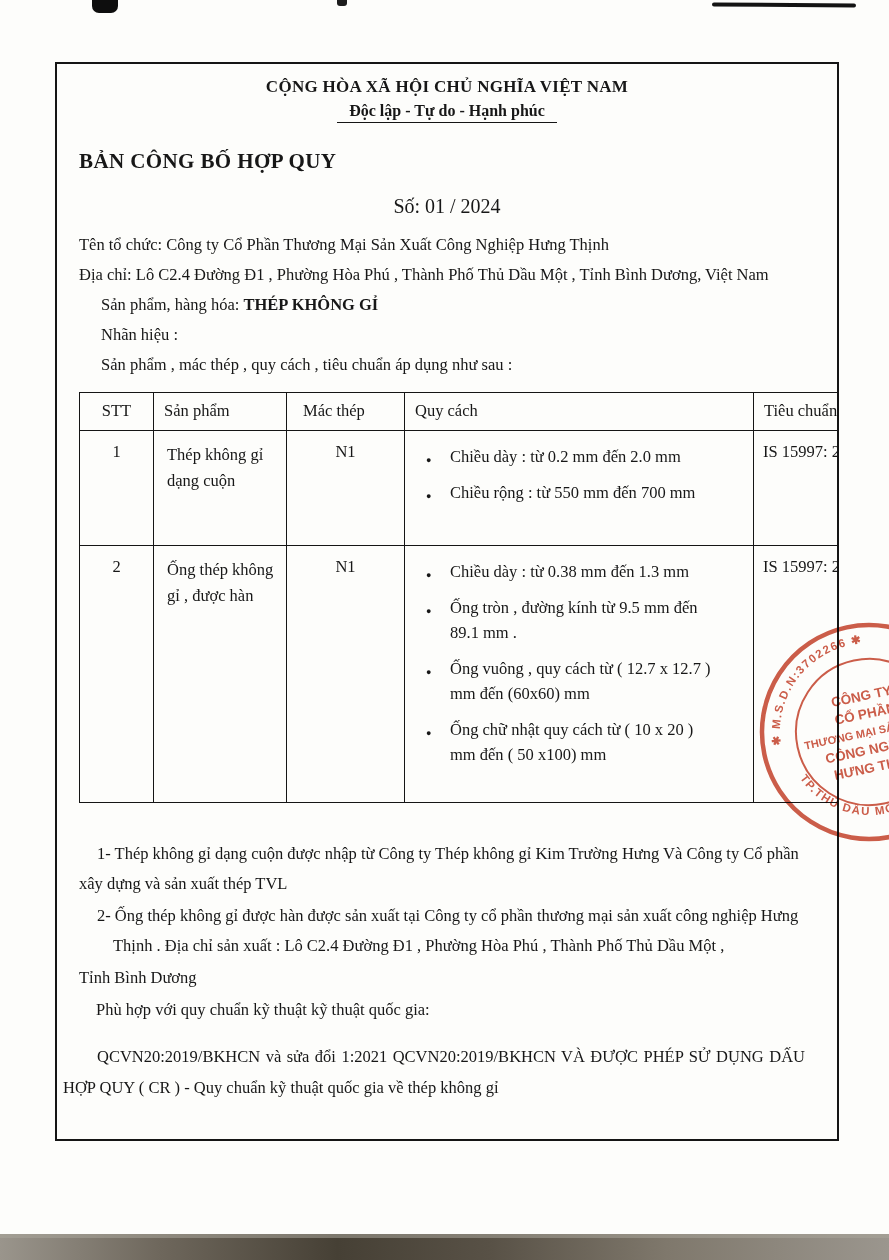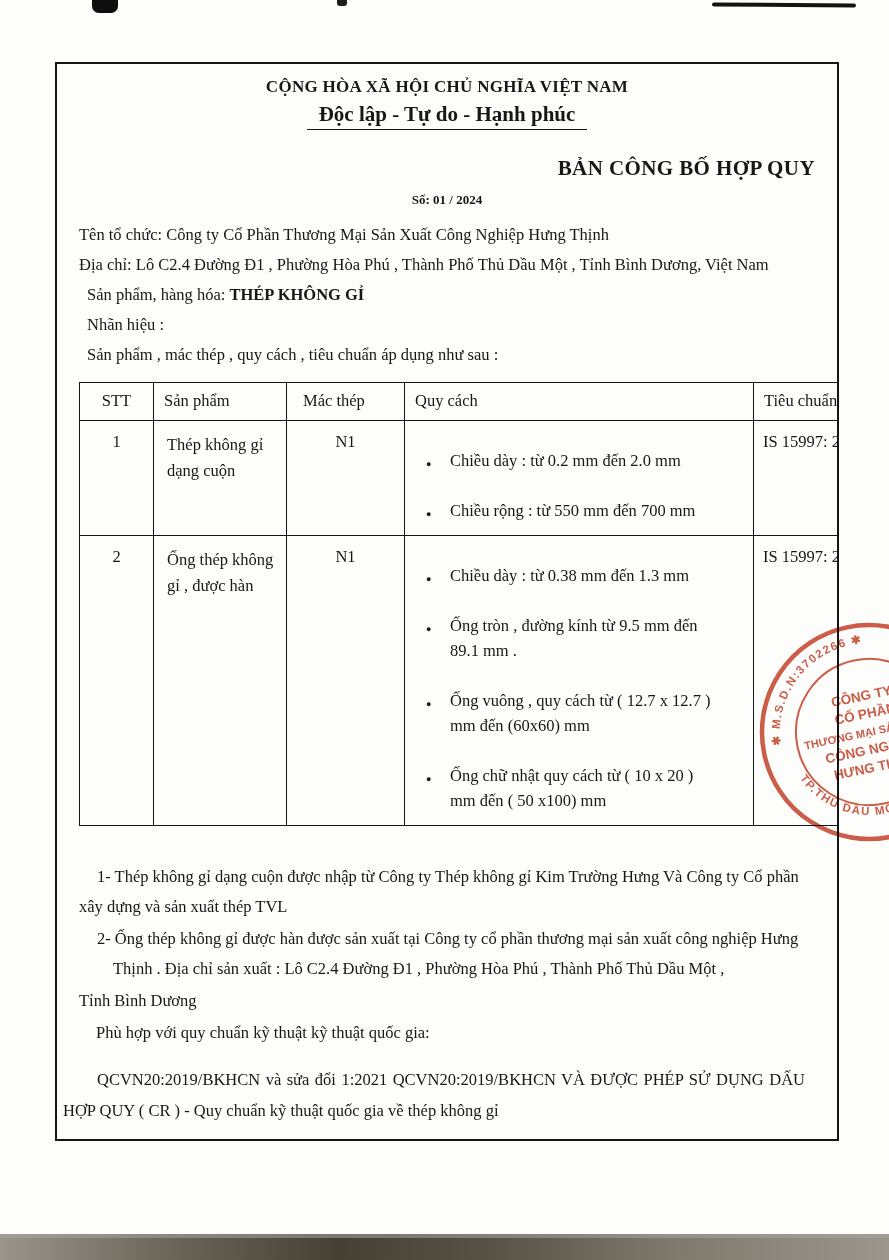--- a/index.html
+++ b/index.html
@@ -21,45 +21,45 @@
     background:linear-gradient(90deg,#9a958c 0%,#6e675c 18%,#464035 38%,#585146 55%,#7f786c 75%,#9b968e 100%);
     border-top:4px solid rgba(170,165,155,.55);
   }
   
   .border-box{
     position:absolute;left:55px;top:62px;width:784px;height:1079px;
     border:2px solid #151515;box-sizing:border-box;
     padding:13px 22px 0 22px;overflow:hidden;
   }
   .country{text-align:center;font-weight:bold;font-size:17px;letter-spacing:.3px;}
-  .motto{text-align:center;font-weight:bold;font-size:21px;margin-top:5px;}
+  .motto{text-align:center;font-weight:bold;font-size:16px;margin-top:5px;}
   .motto span{display:inline-block;border-bottom:1.7px solid #151515;padding:0 12px 2px 12px;}
-  .doc-title{margin:26px 0 0 0;text-align:right;font-size:21px;font-weight:bold;letter-spacing:.4px;}
-  .doc-number{text-align:center;font-size:13px;margin-top:11px;font-weight:bold;}
+  .doc-title{margin:26px 0 0 0;text-align:left;font-size:21px;font-weight:bold;letter-spacing:.4px;}
+  .doc-number{text-align:center;font-size:20px;margin-top:21px;}
   .body-line{margin:0;line-height:30px;font-size:16.5px;}
   .first-line{margin-top:12px;}
-  .indent{padding-left:8px;}
+  .indent{padding-left:8px;margin-left:14px;}
   
   table.spec-table{width:100%;border-collapse:collapse;margin-top:12px;table-layout:fixed;}
   .spec-table th,.spec-table td{border:1.7px solid #151515;vertical-align:top;font-size:16.5px;font-weight:normal;}
   .spec-table th{text-align:left;padding:8px 10px;height:21px;}
   th.h-stt{text-align:center;width:53px;}
   th.h-sp{width:112px;}
   th.h-mt{width:91px;padding-left:16px;}
   th.h-qc{width:328px;}
   th.h-tc{width:176px;}
   td.c-stt{text-align:center;padding:11px 4px;}
   td.c-sp{padding:11px 10px 11px 13px;line-height:26px;}
   td.c-mt{text-align:center;padding:11px 20px;}
   td.c-qc{padding:2px 30px 12px 18px;}
   td.c-tc{padding:11px 6px 11px 9px;}
   tr.r1 td{height:92px;}
   tr.r2 td{height:234px;}
   ul.qc{list-style:none;margin:0;padding:0;}
-  ul.qc li{position:relative;padding-left:27px;margin-top:25px;line-height:25px;}
+  ul.qc li{position:relative;padding-left:27px;margin-top:11px;line-height:25px;}
   ul.qc li::before{content:"●";position:absolute;left:3px;top:4px;font-size:9px;}
   
   .notes{margin-top:36px;padding:0 10px 0 0;}
   .note{margin:0;line-height:30px;font-size:16.5px;}
   .note-1{text-indent:18px;}
   .note-2{padding-left:34px;text-indent:-16px;margin-top:2px;}
   .province{margin:2px 0 0 0;line-height:30px;font-size:16.5px;}
   .conformity{margin:2px 0 0 0;line-height:30px;font-size:16.5px;text-indent:17px;}
   .closing{margin:16px 0 0 -16px;line-height:31px;font-size:16.5px;text-align:justify;text-indent:34px;}
   

